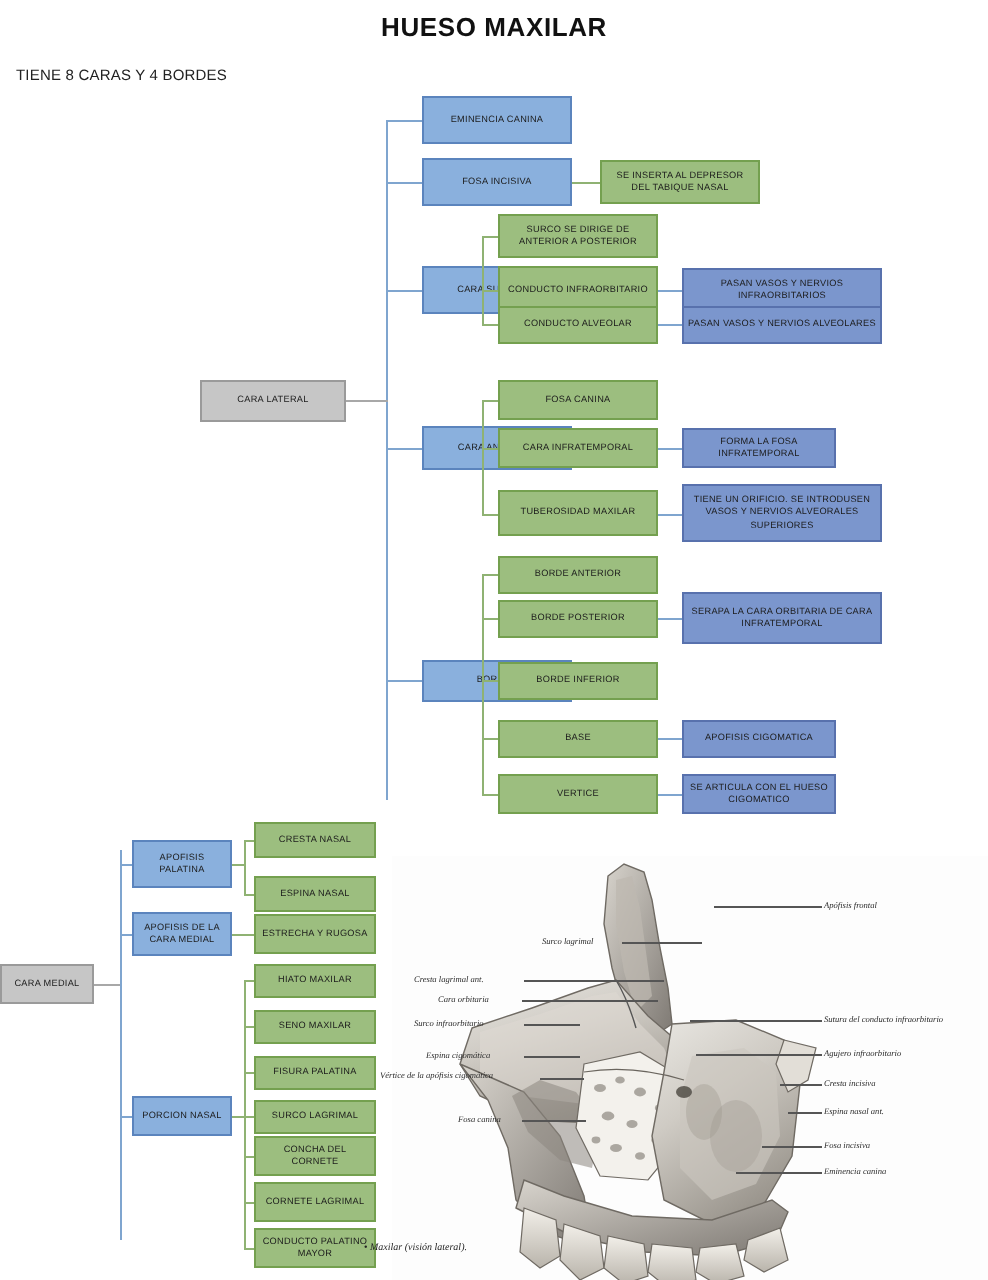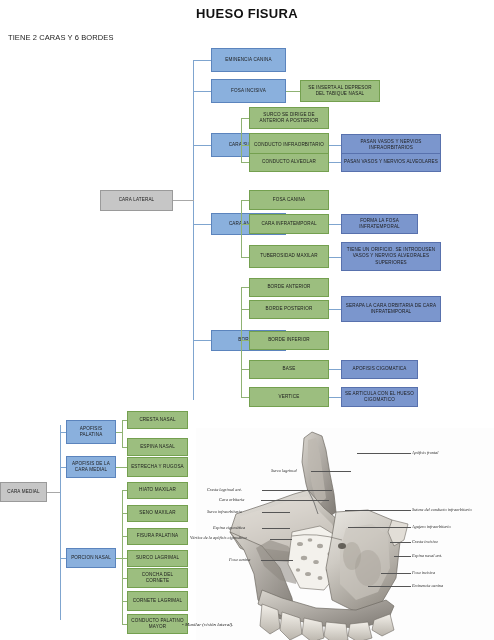--- a/index.html
+++ b/index.html
@@ -48,22 +48,22 @@
   .leader{position:absolute;height:0.5px;background:#555;}
   .caption{
     position:absolute;left:182px;top:622px;font-family:"Liberation Serif",serif;
     font-style:italic;font-size:5px;color:#222;
   }
   .caption .bullet{font-style:normal;}
 </style>
 </head>
 <body>
 
-<div class="title">HUESO FISURA</div>
-<div class="subtitle">TIENE 2 CARAS Y 6 BORDES</div>
+<div class="title">HUESO MAXILAR</div>
+<div class="subtitle">TIENE 8 CARAS Y 4 BORDES</div>
 
 <div class="ln" style="left:193px;top:60px;width:0.8px;height:340px;"></div>
 <div class="ln k" style="left:172px;top:200px;width:22px;height:0.8px;"></div>
 
 <div class="node gray" style="left:100px;top:190px;width:73px;height:21px;">
   <span>CARA LATERAL</span>
 </div>
 
 <div class="ln" style="left:193px;top:60px;width:19px;height:0.8px;"></div>
 <div class="node blue" style="left:211px;top:48px;width:75px;height:24px;">

